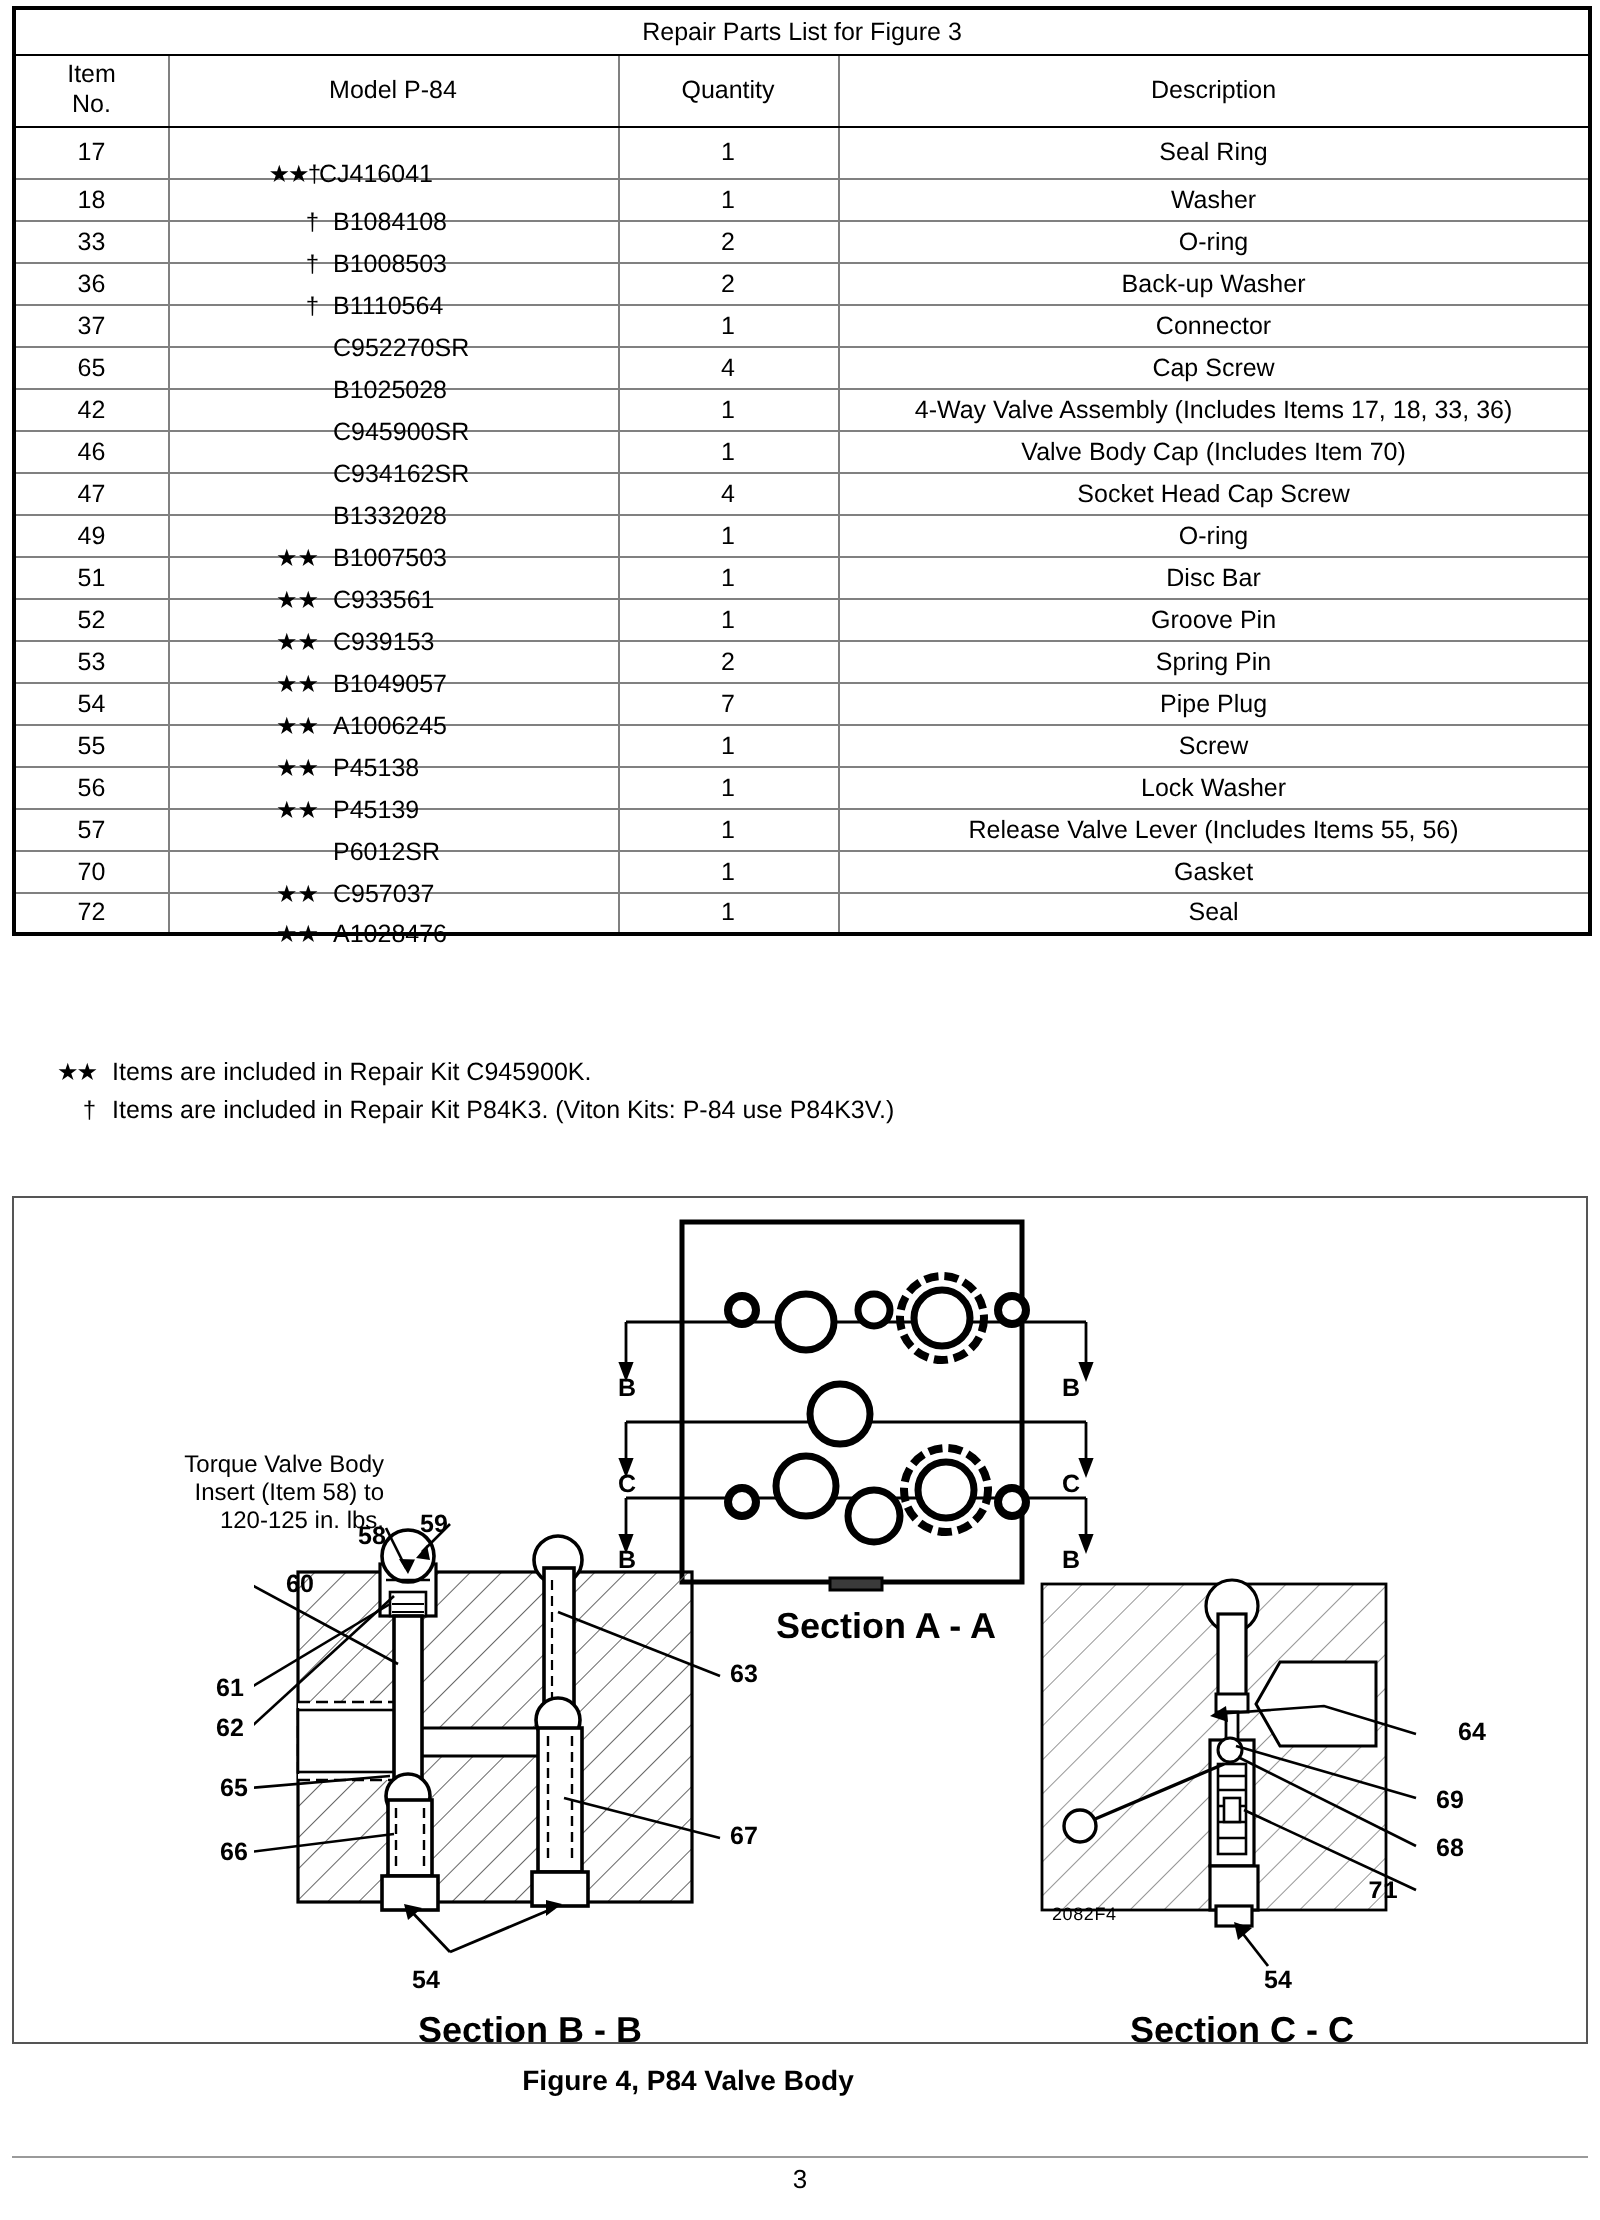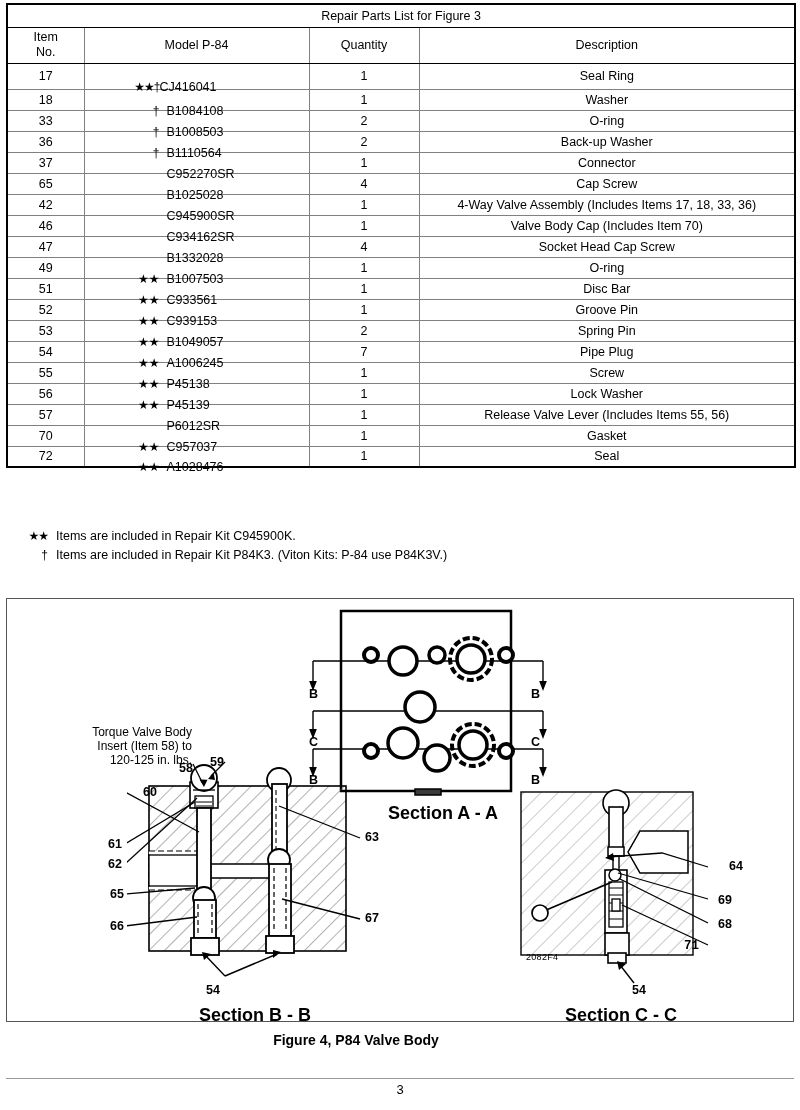--- a/index.html
+++ b/index.html
@@ -130,21 +130,21 @@
   .dwg-no {
     position: absolute;
     font-size: 9px;
     font-weight: normal;
     letter-spacing: 0.3px;
   }
 
   
   .figure-caption {
     position: absolute;
-    left: 12px; top: 1032px;
+    left: 0; top: 1032px;
     width: 688px;
     text-align: center;
     font-size: 14px;
     font-weight: bold;
   }
   .footer-rule {
     position: absolute;
     left: 6px; top: 1078px;
     width: 788px;
     height: 1px;
@@ -430,21 +430,21 @@
   <div class="lbl" style="left:203px; top:156px;">59</div>
   <div class="lbl" style="left:104px; top:186px;margin-left:32px;">60</div>
   <div class="lbl" style="left:101px; top:238px;">61</div>
   <div class="lbl" style="left:101px; top:258px;">62</div>
   <div class="lbl" style="left:358px; top:231px;">63</div>
   <div class="lbl" style="left:103px; top:288px;">65</div>
   <div class="lbl" style="left:103px; top:320px;">66</div>
   <div class="lbl" style="left:358px; top:312px;">67</div>
   <div class="lbl" style="left:199px; top:384px;">54</div>
 
-  <div class="cap" style="left:192px; top:406px;">Section B - B</div>
+  <div class="cap" style="left:202px; top:406px;">Section B - B</div>
 
   <svg class="diag" style="left:505px; top:188px;" width="260" height="200" viewBox="0 0 260 200">
     <defs>
       <pattern id="hatchCC" width="12" height="12" patternTransform="rotate(45)" patternUnits="userSpaceOnUse">
         <line x1="0" y1="0" x2="0" y2="12" stroke="#8a8a8a" stroke-width="0.9"></line>
       </pattern>
     </defs>
 
     <rect x="9" y="5" width="172" height="163" fill="url(#hatchCC)" stroke="#000" stroke-width="1.4"></rect>
 

